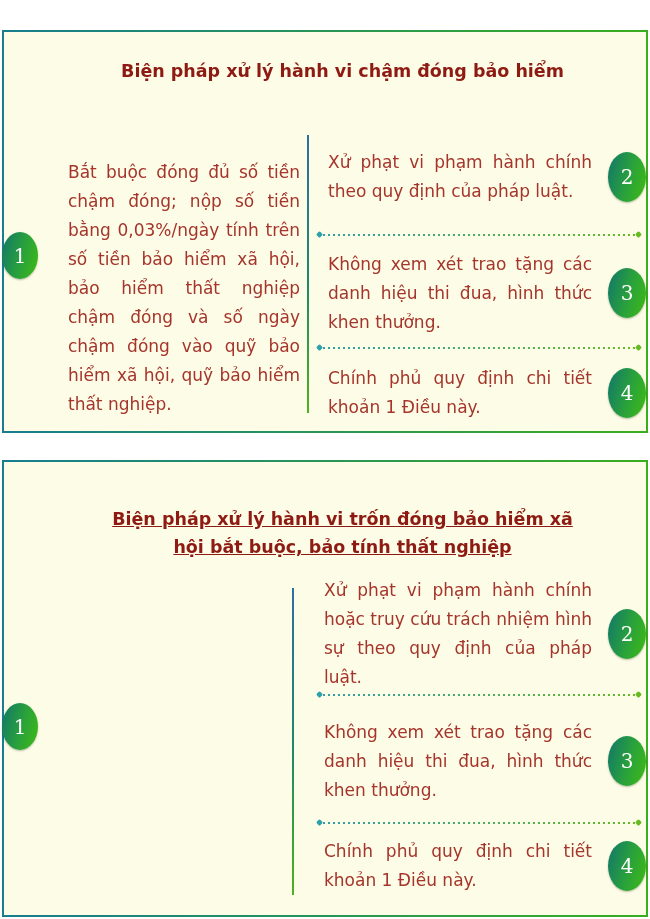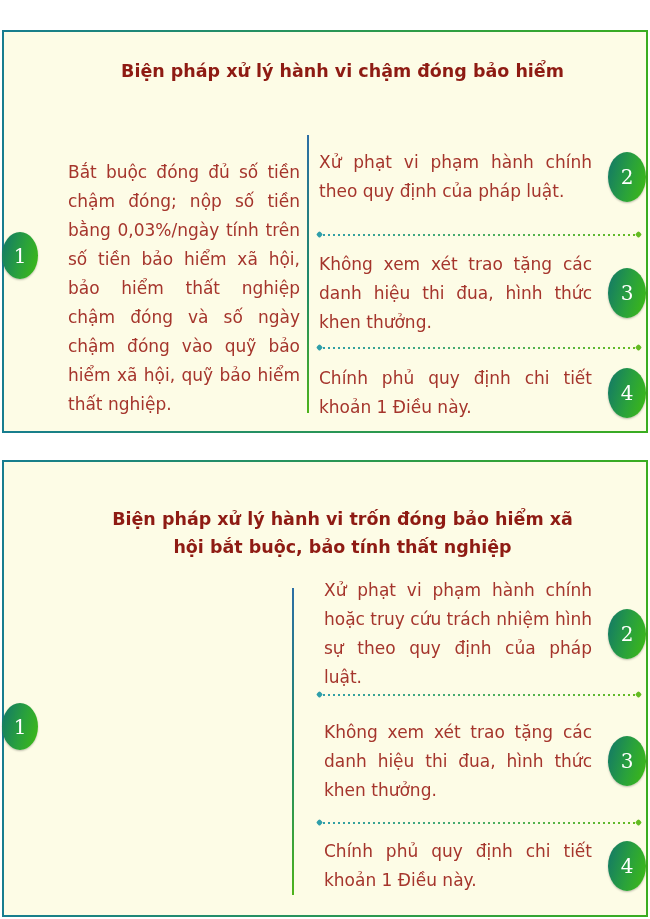--- a/index.html
+++ b/index.html
@@ -16,21 +16,21 @@
     box-sizing:content-box;
   }
   .p1{top:30px;height:399px;}
   .p2{top:460px;height:453px;}
 
   .panel-title{
     position:absolute;left:0;right:0;margin:0;text-align:center;
     color:#8e1b13;font-weight:bold;font-size:17.5px;line-height:28px;padding-left:35px;
   }
   .p1 .panel-title{top:25px;}
-  .p2 .panel-title{top:43px;}
+  .p2 .panel-title{top:43px;text-decoration:underline;}
   .title-line{display:block;}
 
   .body-text{
     margin:0;color:#a5352c;font-size:17px;line-height:29px;
     text-align:justify;text-justify:inter-word;
   }
 
   .left-text{position:absolute;left:64px;width:232px;}
   .p1 .left-text{top:126px;}
   .p2 .left-text{top:146px;}
@@ -50,21 +50,21 @@
   .vdivider{
     position:absolute;width:2px;
     background:linear-gradient(180deg,#2d6fa5 0%,#1f8a67 55%,#4eb31c 100%);
   }
   .p1 .vdivider{left:303px;top:103px;height:278px;}
   .p2 .vdivider{left:288px;top:126px;height:307px;}
 
   .right-item{
     position:absolute;right:0;display:flex;align-items:center;
   }
-  .p1 .right-item{left:315px;}
+  .p1 .right-item{left:324px;}
   .p2 .right-item{left:320px;align-items:center;}
   .right-text{flex:1 1 auto;padding-right:16px;}
   .right-badge{flex:0 0 auto;width:38px;height:50px;}
 
   .p1 .item-a{top:100px;height:90px;}
   .p1 .item-b{top:216px;height:90px;}
   .p1 .item-c{top:330px;height:62px;}
   .p2 .item-a{top:127px;height:90px;}
   .p2 .item-b{top:254px;height:90px;}
   .p2 .item-c{top:372px;height:64px;}

